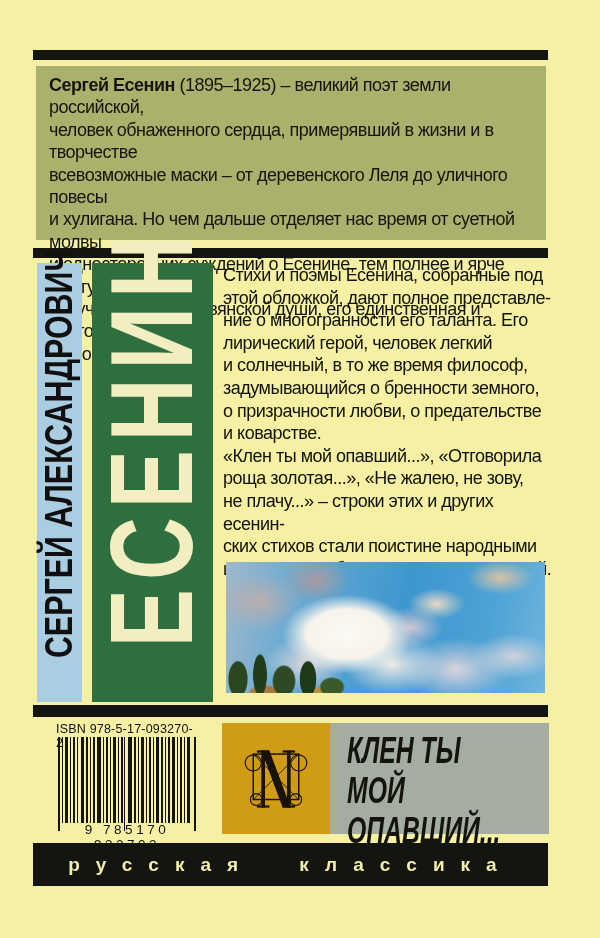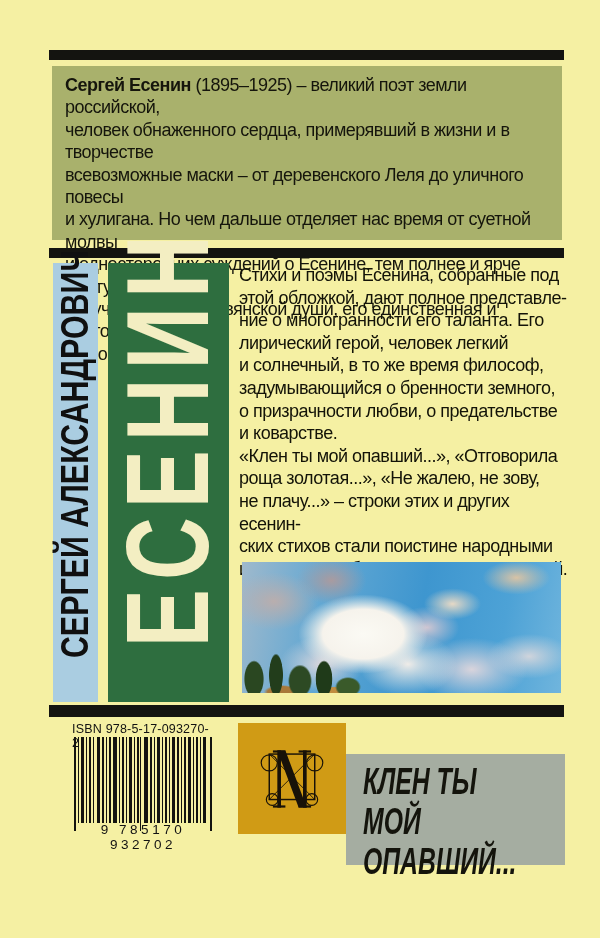--- a/index.html
+++ b/index.html
@@ -2,21 +2,21 @@
 <html style="--bg: #f5f0a3; --bar: #141410; --olive: #a9b16c; --green: #2e6e3f; --blue: #aacde1; --cream: #f3eec2; --mustard: #d09b15; --gray: #a5ada1; --strip_text: #f4eeab;"><head>
 <meta charset="utf-8">
 <style>
   :root{
     --bg:#f5f0a3; --bar:#141410; --olive:#a9b16c; --green:#2e6e3f;
     --blue:#aacde1; --cream:#f3eec2; --mustard:#d09b15; --gray:#a5ada1;
     --ink:#1a1a10; --strip_text:#f4eeab;
   }
   html,body{margin:0;padding:0;background:var(--bg);}
   .cover{position:relative;width:572px;height:938px;background:var(--bg);overflow:hidden;
-         font-family:"Liberation Sans",sans-serif;color:var(--ink);margin-left:16px;}
+         font-family:"Liberation Sans",sans-serif;color:var(--ink);}
   .hbar{position:absolute;left:33px;width:515px;background:var(--bar);}
   .bar1{top:50px;height:10px;}
   .bar2{top:248px;height:10px;}
   .bar3{top:705px;height:12px;}
 
   
   .about{position:absolute;left:36px;top:66px;width:510px;height:174px;background:var(--olive);
          padding:8px 8px 0 13px;box-sizing:border-box;font-size:18px;line-height:22.4px;
          letter-spacing:-0.5px;color:#15150c;}
   .about .rest{white-space:pre-line;}
@@ -62,21 +62,21 @@
   }
 
   
   .isbn{position:absolute;left:56px;top:722px;width:142px;font-size:12.5px;
         letter-spacing:0.2px;color:#121212;}
   .barcode{position:absolute;left:58px;top:737px;width:138px;height:95px;}
   .bdigits{position:absolute;left:52px;top:822px;width:150px;text-align:center;font-size:13.5px;
         letter-spacing:3.5px;color:#121212;}
   .logo-tile{position:absolute;left:222px;top:723px;width:108px;height:111px;background:var(--mustard);
         display:flex;align-items:center;justify-content:center;}
-  .title-tile{position:absolute;left:330px;top:754px;width:219px;height:111px;background:var(--gray);}
+  .title-tile{position:absolute;left:330px;top:723px;width:219px;height:111px;background:var(--gray);}
   .book-title{position:absolute;left:17px;top:8px;font-style:italic;font-weight:bold;font-size:37px;
         line-height:40px;transform:scaleX(0.67);transform-origin:top left;white-space:pre-line;
         color:#14140c;letter-spacing:0px;}
   .series{position:absolute;left:33px;top:843px;width:515px;height:43px;background:var(--bar);
         line-height:43px;text-align:center;font-weight:bold;font-size:19px;letter-spacing:16px;
         word-spacing:24px;color:var(--strip_text);}
 </style>
 </head>
 <body>
 
@@ -186,14 +186,15 @@
         <polygon points="25,11 36,11 65,89 54,89"></polygon>
       </g>
     </svg>
   </div>
 
   <div class="title-tile">
     <div class="book-title">КЛЕН ТЫ МОЙ
 ОПАВШИЙ...</div>
   </div>
 
+  <div class="series"><span>русская классика</span></div>
 
 </div>
 
 </body></html>

